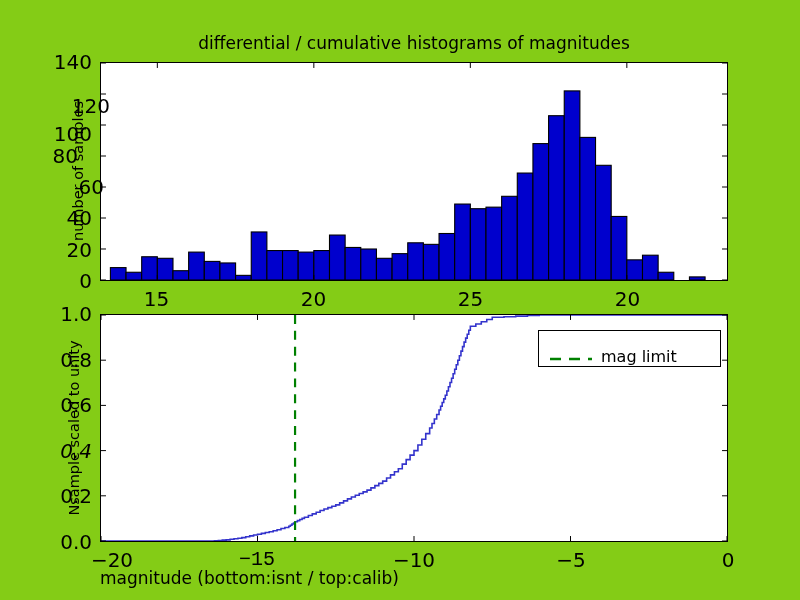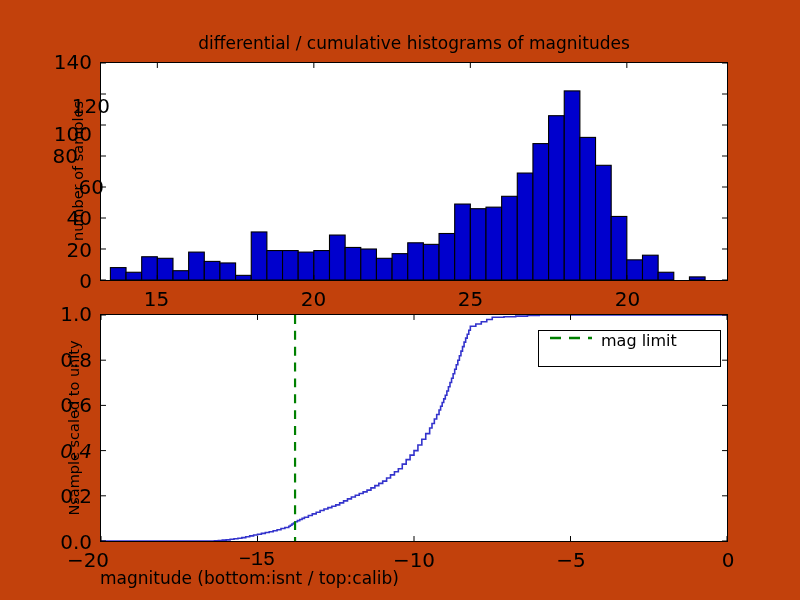--- a/index.html
+++ b/index.html
@@ -10,21 +10,21 @@
   body {
     width: 800px;
     height: 600px;
     font-family: "DejaVu Sans", sans-serif;
     overflow: hidden;
   }
   #figure {
     position: relative;
     width: 800px;
     height: 600px;
-    background: #c2410c;
+    background: #84cc16;
   }
   .axes {
     position: absolute;
     box-sizing: border-box;
     border: 1px solid #000000;
     background: #ffffff;
   }
   
   #top-axes {
     left: 100px;
@@ -104,21 +104,21 @@
   .legend-box {
     position: absolute;
     box-sizing: border-box;
     border: 1px solid #000000;
     background: #ffffff;
     left: 538px;
     top: 330px;
     width: 183px;
     height: 37px;
     display: flex;
-    align-items: flex-start;
+    align-items: flex-end;
   }
   .legend-swatch {
     width: 44px;
     height: 14px;
     margin-left: 10px;
     margin-right: 8px;
     flex: 0 0 auto;
   }
   .legend-label {
     font-size: 16px;
@@ -244,21 +244,21 @@
           <line x1="628" y1="91.20000000000002" x2="623" y2="91.20000000000002" stroke="#000" stroke-width="1"></line>
           <line x1="0" y1="45.599999999999994" x2="5" y2="45.599999999999994" stroke="#000" stroke-width="1"></line>
           <line x1="628" y1="45.599999999999994" x2="623" y2="45.599999999999994" stroke="#000" stroke-width="1"></line>
           <line x1="0" y1="0" x2="5" y2="0" stroke="#000" stroke-width="1"></line>
           <line x1="628" y1="0" x2="623" y2="0" stroke="#000" stroke-width="1"></line>
         </g>
       </svg>
   </div>
   <div class="ylabel" id="bottom-ylabel">Nsample scaled to unity</div>
   <div id="bottom-ticks">
-      <div class="tick-label xt" style="left: 88px; top: 548px;">−20</div>
+      <div class="tick-label xt" style="left: 112px; top: 548px;">−20</div>
       <div class="tick-label xt" style="left: 257px; top: 548px; font-family: Liberation Mono, monospace;">−15</div>
       <div class="tick-label xt" style="left: 414px; top: 548px;">−10</div>
       <div class="tick-label xt" style="left: 571px; top: 548px;">−5</div>
       <div class="tick-label xt" style="left: 728px; top: 548px;">0</div>
       <div class="tick-label yt" style="left: 42px; width: 50px; top: 542px;">0.0</div>
       <div class="tick-label yt" style="left: 42px; width: 50px; top: 496.4px;">0.2</div>
       <div class="tick-label yt" style="left: 42px; width: 50px; top: 450.8px; font-style: italic;">0.4</div>
       <div class="tick-label yt" style="left: 42px; width: 50px; top: 405.2px;">0.6</div>
       <div class="tick-label yt" style="left: 42px; width: 50px; top: 359.6px;">0.8</div>
       <div class="tick-label yt" style="left: 42px; width: 50px; top: 314px;">1.0</div>

